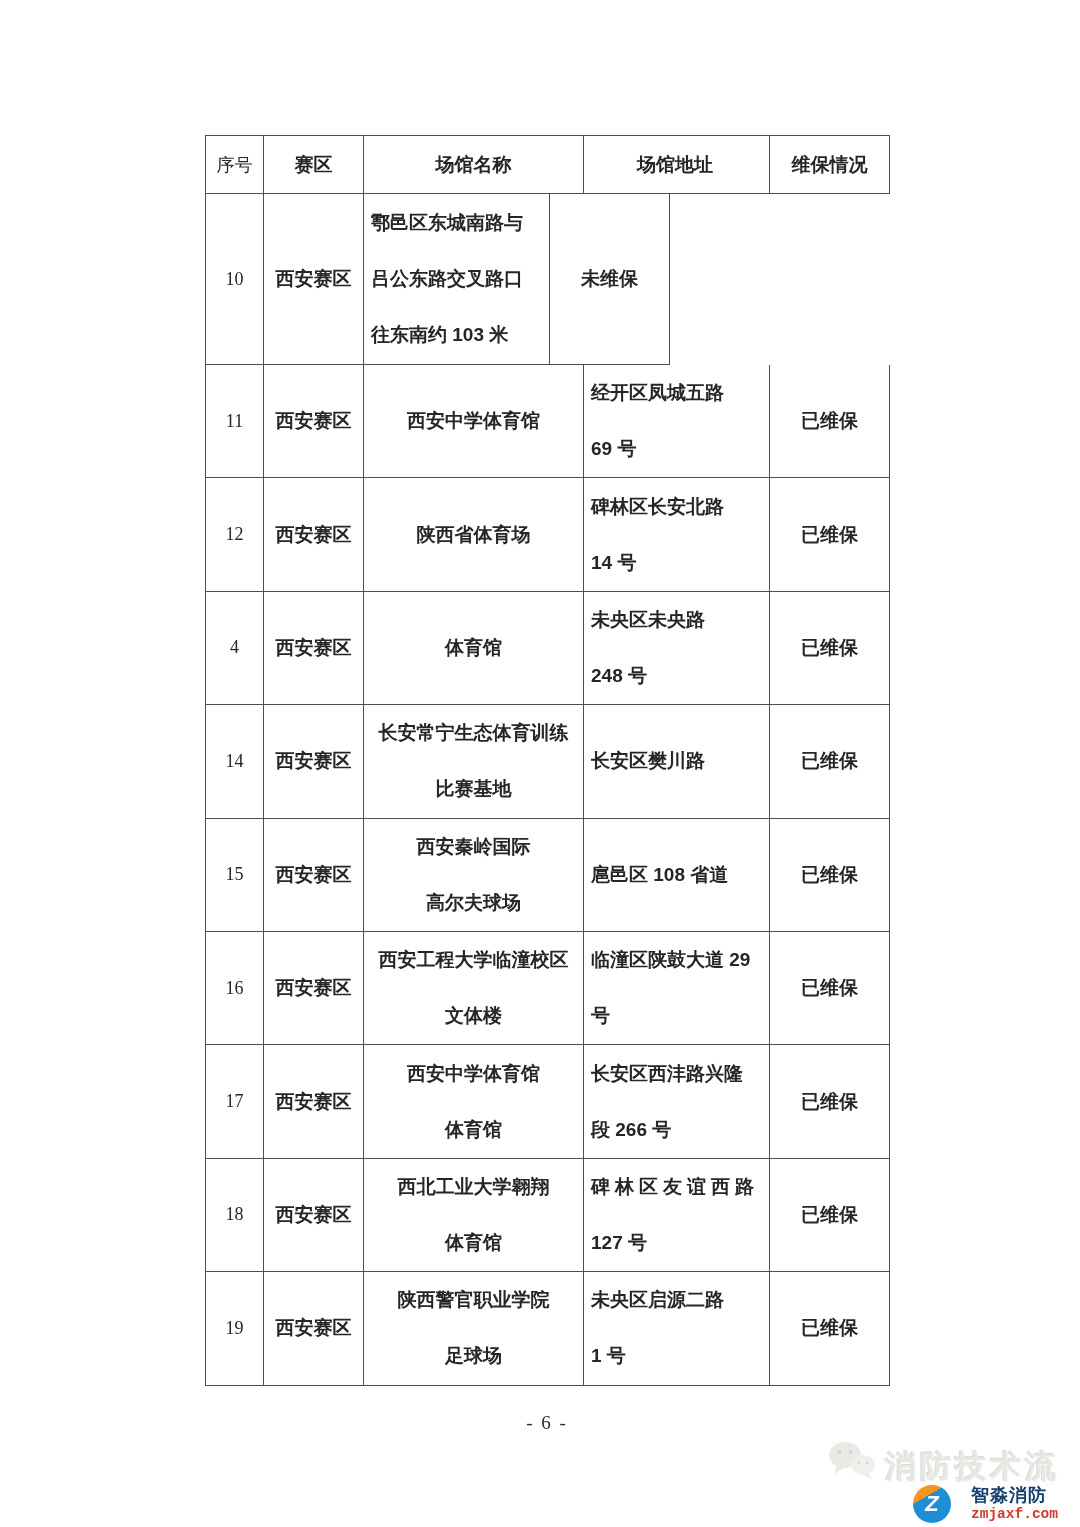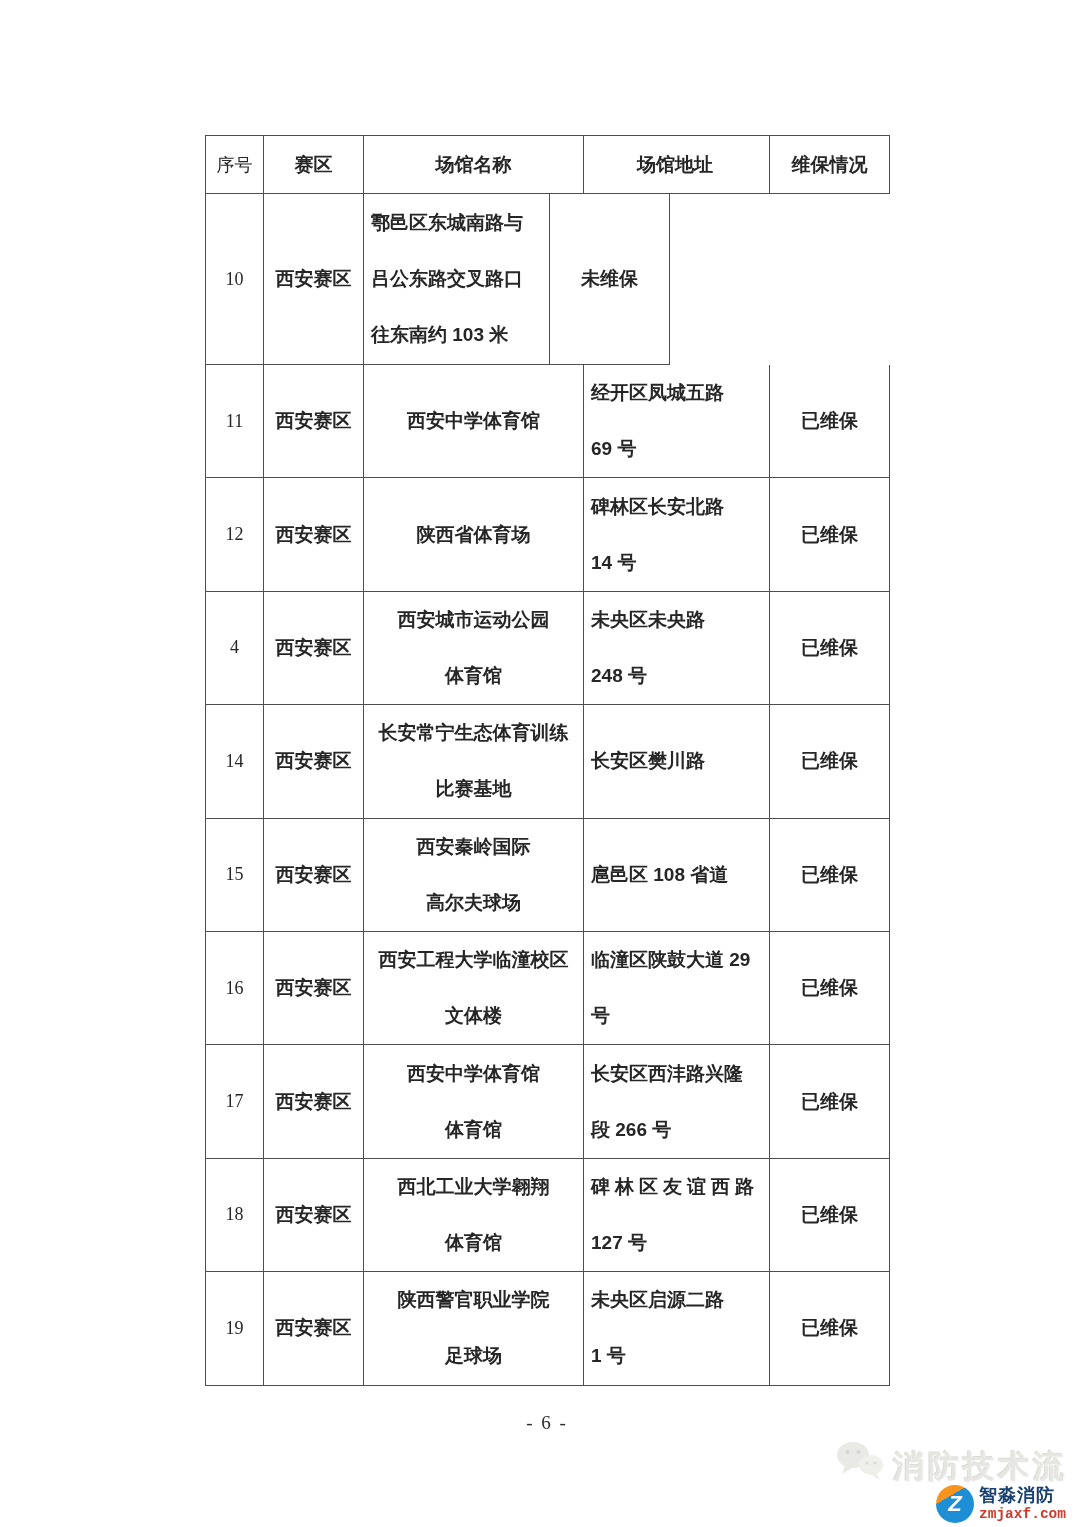--- a/index.html
+++ b/index.html
@@ -30,36 +30,36 @@
   .r-std{height:113.4px;}
   .line{display:block;line-height:56px;white-space:nowrap;}
   .ls-wide{letter-spacing:5px;}
   
   .page-footer{
     position:absolute;left:205px;width:684px;top:1412px;
     text-align:center;font-family:"Liberation Serif",serif;
     font-size:19px;letter-spacing:2px;color:#2b2b2b;
   }
   
-  .watermark{position:absolute;right:12px;bottom:4px;}
+  .watermark{position:absolute;right:20px;bottom:4px;}
   .wm-brand{
     display:flex;align-items:flex-end;justify-content:flex-end;gap:8px;
     color:#e6e6e2;font-size:31px;font-weight:700;letter-spacing:4px;
     text-shadow:1px 1px 0 #f7f7f5, -1px -1px 0 #dcdcd8;
     line-height:1;
   }
   .wm-logo-row{display:flex;align-items:center;justify-content:flex-end;gap:5px;margin-top:3px;padding-right:2px;}
   .wm-logo-circle{
     width:38px;height:38px;border-radius:50%;
     background:linear-gradient(150deg,#f7941d 32%,#1e8fd5 32%);
     display:flex;align-items:center;justify-content:center;
     color:#ffffff;font-weight:700;font-style:italic;font-size:22px;line-height:1;
     font-family:"Liberation Sans",sans-serif;
   }
-  .wm-texts{display:flex;flex-direction:column;align-items:flex-start;}
+  .wm-texts{display:flex;flex-direction:column;align-items:flex-start;margin-left:15px;}
   .wm-company{color:#17406e;font-size:18px;font-weight:700;letter-spacing:1px;line-height:1.15;}
   .wm-domain{color:#cf3a2b;font-size:14.5px;font-weight:700;font-family:"Liberation Mono",monospace;line-height:1.15;}
 </style>
 </head>
 <body>
 
 <main>
 
   <section class="venues-table">
 
@@ -105,21 +105,20 @@
         <span class="line">碑林区长安北路</span>
         <span class="line">14 号</span>
       </div>
       <div class="td c-status">已维保</div>
     </div>
 
     <div class="tr r-std">
       <div class="td c-no">4</div>
       <div class="td c-zone">西安赛区</div>
       <div class="td c-name">
-        <span class="line">西安城市运动公园</span>
         <span class="line">体育馆</span>
       </div>
       <div class="td c-addr">
         <span class="line">未央区未央路</span>
         <span class="line">248 号</span>
       </div>
       <div class="td c-status">已维保</div>
     </div>
 
     <div class="tr r-std">

